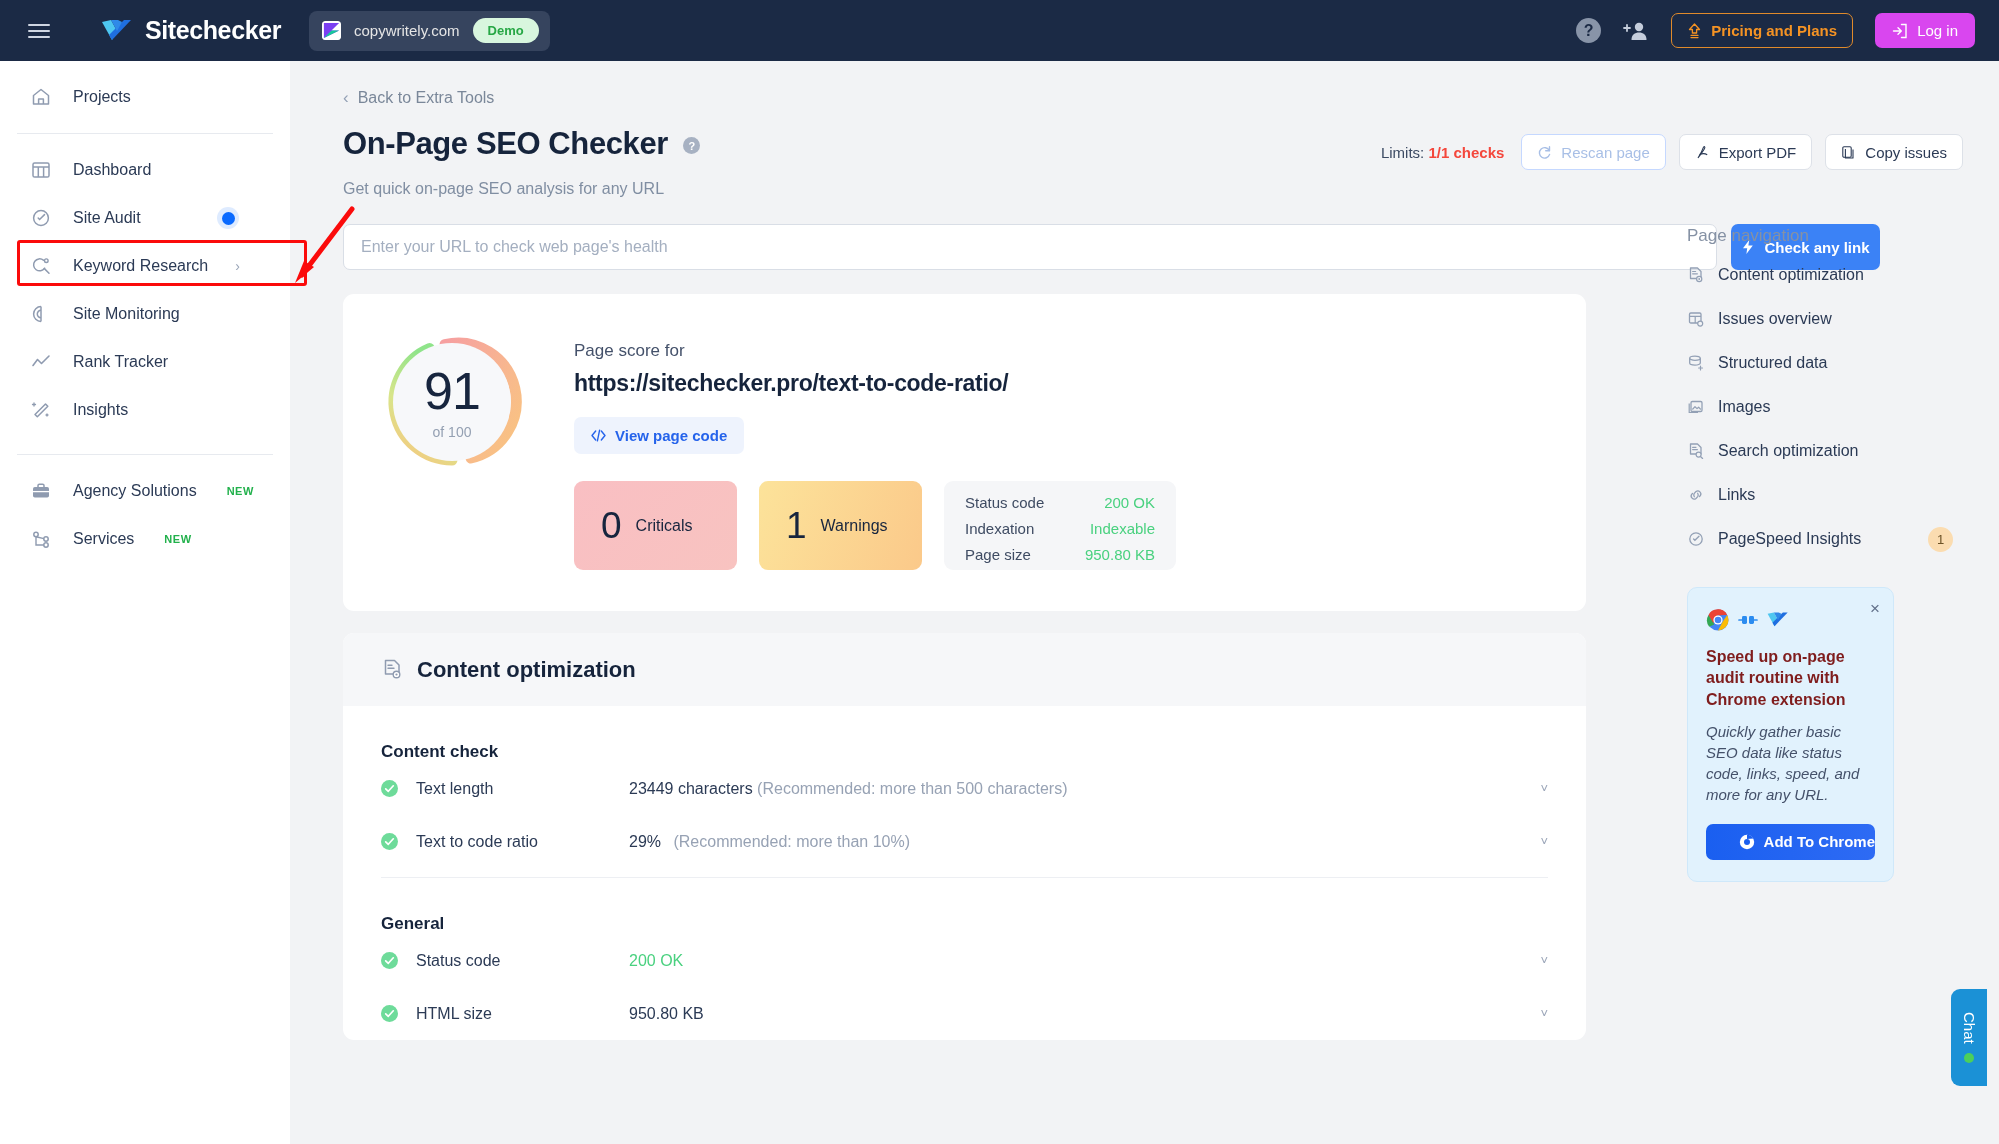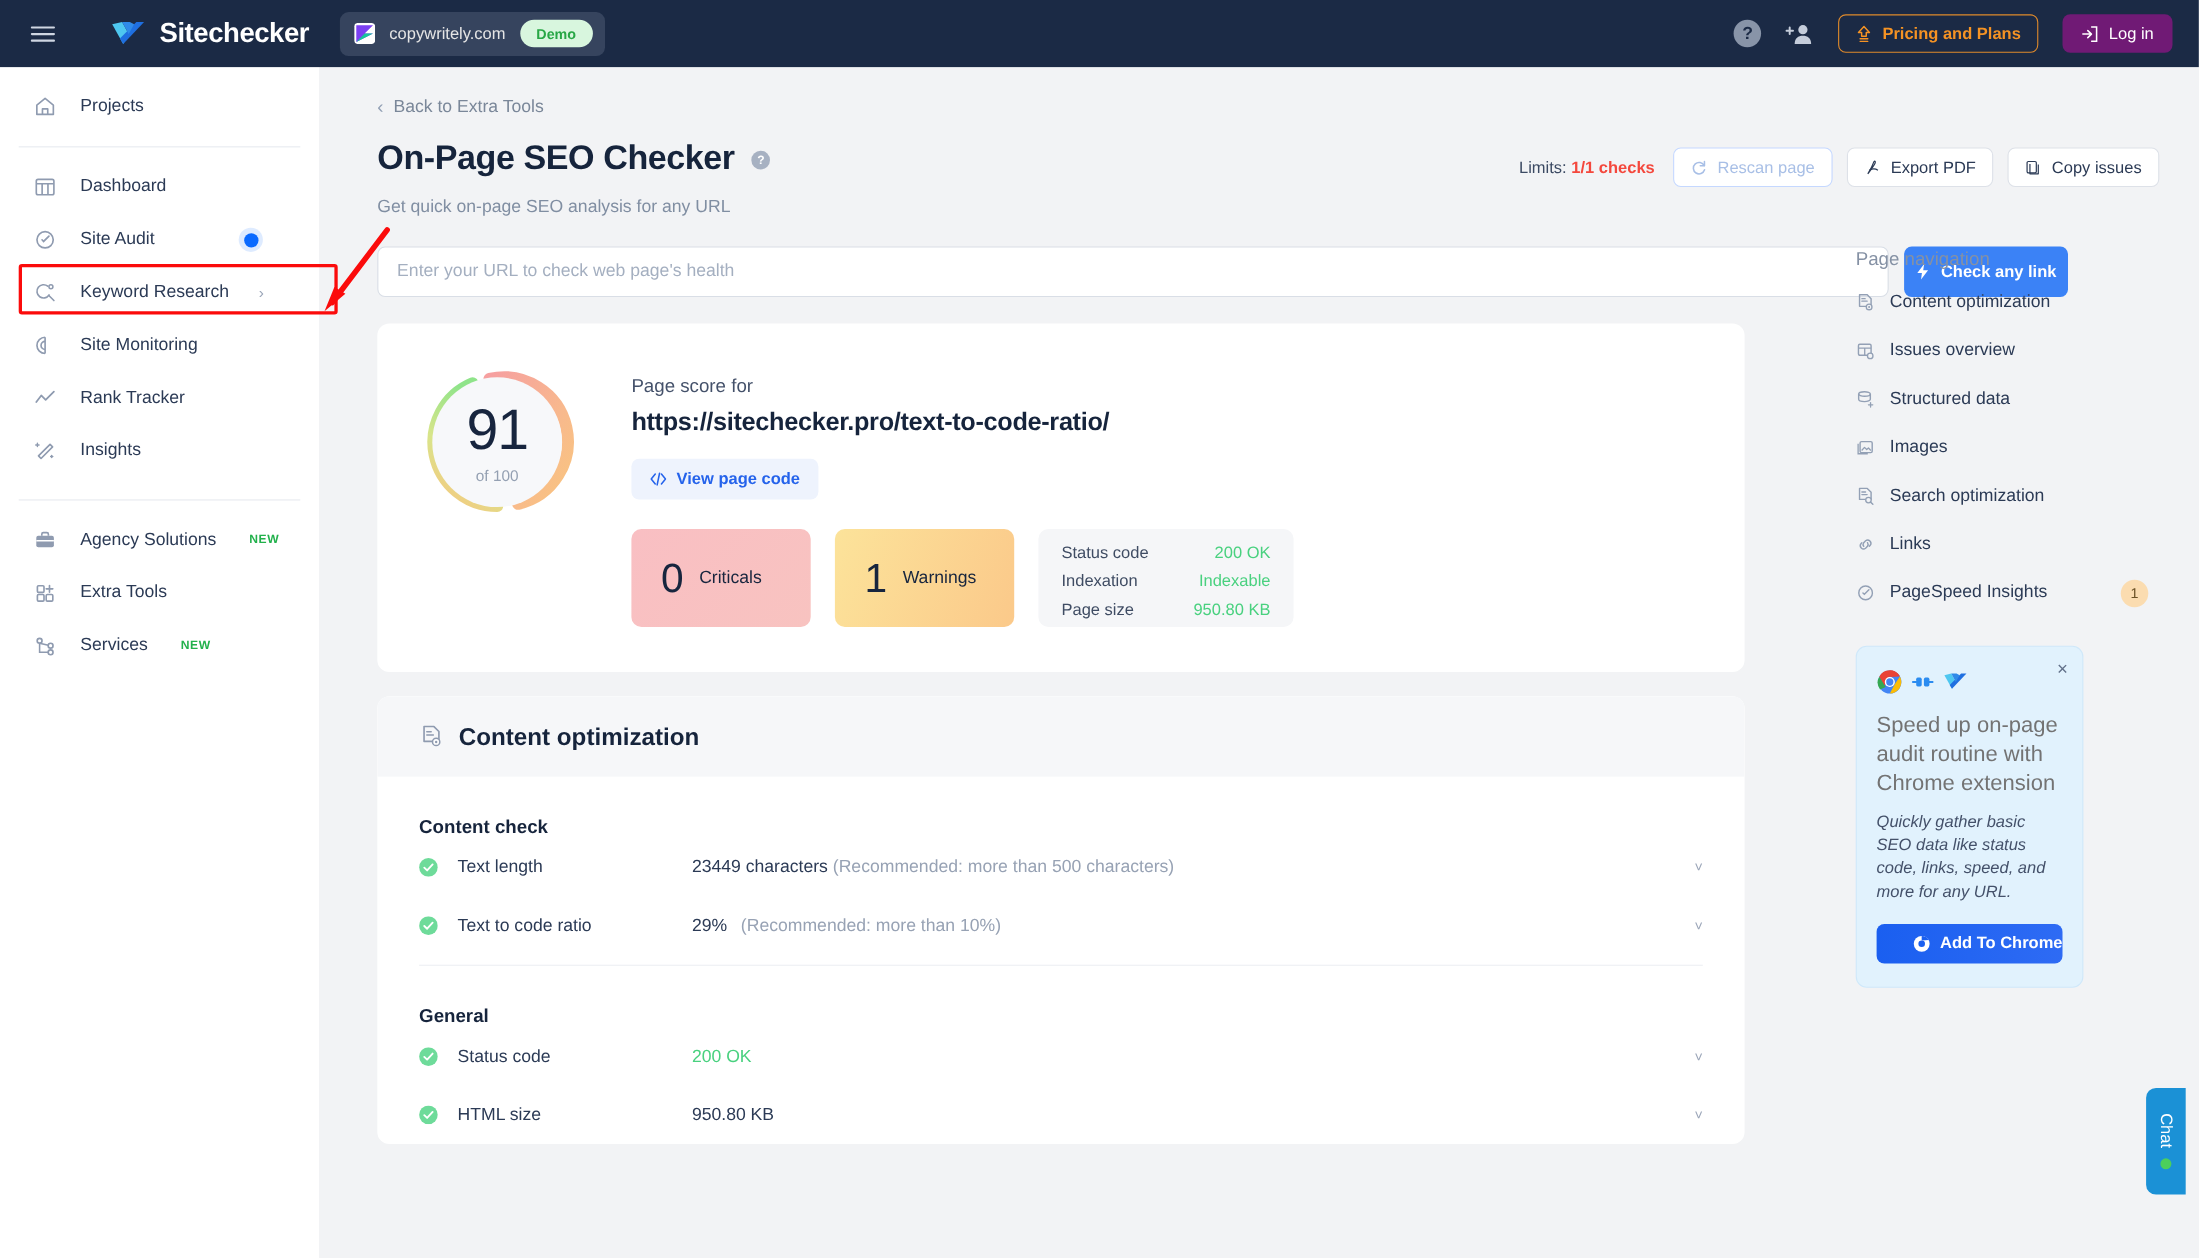--- a/index.html
+++ b/index.html
@@ -44,21 +44,21 @@
     color:#1b2a45; font-size:16px; font-weight:700; display:flex; align-items:center; justify-content:center;
   }
   .invite-ico { width:26px; height:22px; position:relative; }
   .btn-pricing {
     display:flex; align-items:center; gap:9px;
     border:1px solid #e08a2b; color:#f59324; background:transparent;
     padding:8px 15px; border-radius:7px; font-size:15px; font-weight:600; cursor:pointer;
   }
   .btn-login {
     display:flex; align-items:center; gap:9px;
-    background:#701a75; color:#fff; border:none;
+    background:#d946ef; color:#fff; border:none;
     padding:9px 17px; border-radius:7px; font-size:15px; cursor:pointer;
   }
 
   
   .sidebar {
     position:absolute; top:61px; left:0; width:290px; height:1083px;
     background:#fff; padding-top: 12px; z-index: 20;
   }
   .nav-item {
     display:flex; align-items:center; height:48px; padding-left:30px; gap:21px;
@@ -182,21 +182,21 @@
     margin-left:auto; margin-right:46px; width:25px; height:25px; border-radius:50%;
     background:#fbdcb0; color:#6c5226; font-size:13px; display:flex; align-items:center; justify-content:center;
   }
 
   .promo {
     position:relative; margin:33px 0 0 14px; width:207px; background:#e1f2fd;
     border:1px solid #cfe8fa; border-radius:10px; padding:20px 18px 21px 18px;
   }
   .promo-close { position:absolute; top:12px; right:13px; color:#62718a; font-size:17px; cursor:pointer; line-height:1;}
   .promo-icons { display:flex; align-items:center; gap:8px; margin-bottom:14px; }
-  .promo-title { font-size:20px; font-weight:400; color:#737373; line-height:1.33; }
+  .promo-title { font-size:16px; font-weight:700; color:#7f1d1d; line-height:1.33; }
   .promo-desc { font-size:15px; color:#44516a; line-height:1.4; margin-top:11px;font-style:italic; }
   .promo-btn {
     display:flex; align-items:center; justify-content:flex-end; gap:9px;
     margin-top:19px; height:36px; border-radius:7px;
     background:linear-gradient(90deg,#1a5ff0,#2e6bf4); color:#fff;
     font-size:15px; font-weight:700; cursor:pointer; border:none; width:100%;
   }
 
   .chat-tab {
     position:absolute; left:1951px; top:989px; width:36px; height:97px;
@@ -343,31 +343,20 @@
       <svg width="22" height="22" viewBox="0 0 22 22">
           <rect x="3" y="7" width="16" height="10.5" rx="1.8" fill="#8f9bb0"></rect>
           <path d="M8 7 V5.6 A1.4 1.4 0 0 1 9.4 4.2 H12.6 A1.4 1.4 0 0 1 14 5.6 V7" fill="none" stroke="#8f9bb0" stroke-width="1.5"></path>
           <path d="M3 11.6 H19" stroke="#ffffff" stroke-width="1.3"></path>
         </svg>
     </span>
     <span class="nav-label">Agency Solutions</span>
     <span class="new-tag">NEW</span>
   </div>
 
-  <div class="nav-item">
-    <span class="nav-ico">
-      <svg width="22" height="22" viewBox="0 0 22 22">
-          <rect x="4" y="4.5" width="6" height="6" rx="1" fill="none" stroke="#8f9bb0" stroke-width="1.5"></rect>
-          <rect x="4" y="12.5" width="6" height="6" rx="1" fill="none" stroke="#8f9bb0" stroke-width="1.5"></rect>
-          <rect x="12" y="12.5" width="6" height="6" rx="1" fill="none" stroke="#8f9bb0" stroke-width="1.5"></rect>
-          <path d="M15 4.3 V10.3 M12 7.3 H18" stroke="#8f9bb0" stroke-width="1.5" stroke-linecap="round"></path>
-        </svg>
-    </span>
-    <span class="nav-label">Extra Tools</span>
-  </div>
 
   <div class="nav-item">
     <span class="nav-ico">
       <svg width="22" height="22" viewBox="0 0 22 22">
           <circle cx="6" cy="6.5" r="2.2" fill="none" stroke="#8f9bb0" stroke-width="1.5"></circle>
           <circle cx="16" cy="11" r="2.2" fill="none" stroke="#8f9bb0" stroke-width="1.5"></circle>
           <circle cx="16" cy="17" r="2.2" fill="none" stroke="#8f9bb0" stroke-width="1.5"></circle>
           <path d="M6 8.7 V17 H13.8 M6 8.7 L13.9 10.6" fill="none" stroke="#8f9bb0" stroke-width="1.4"></path>
         </svg>
     </span>

